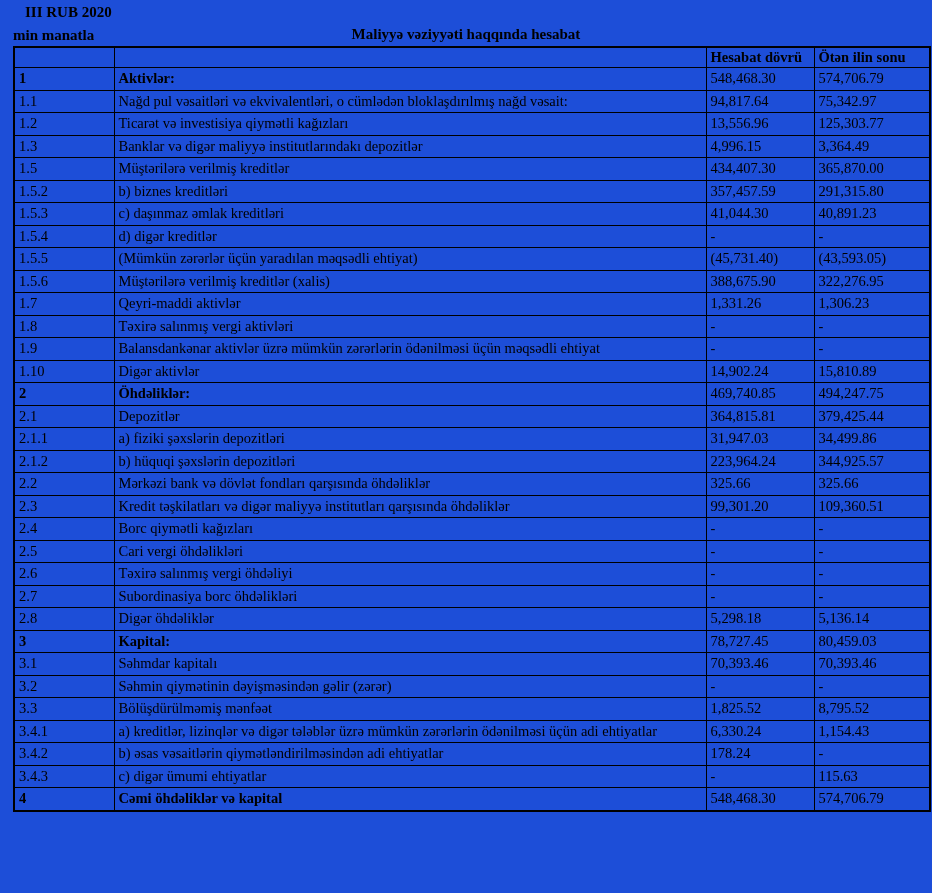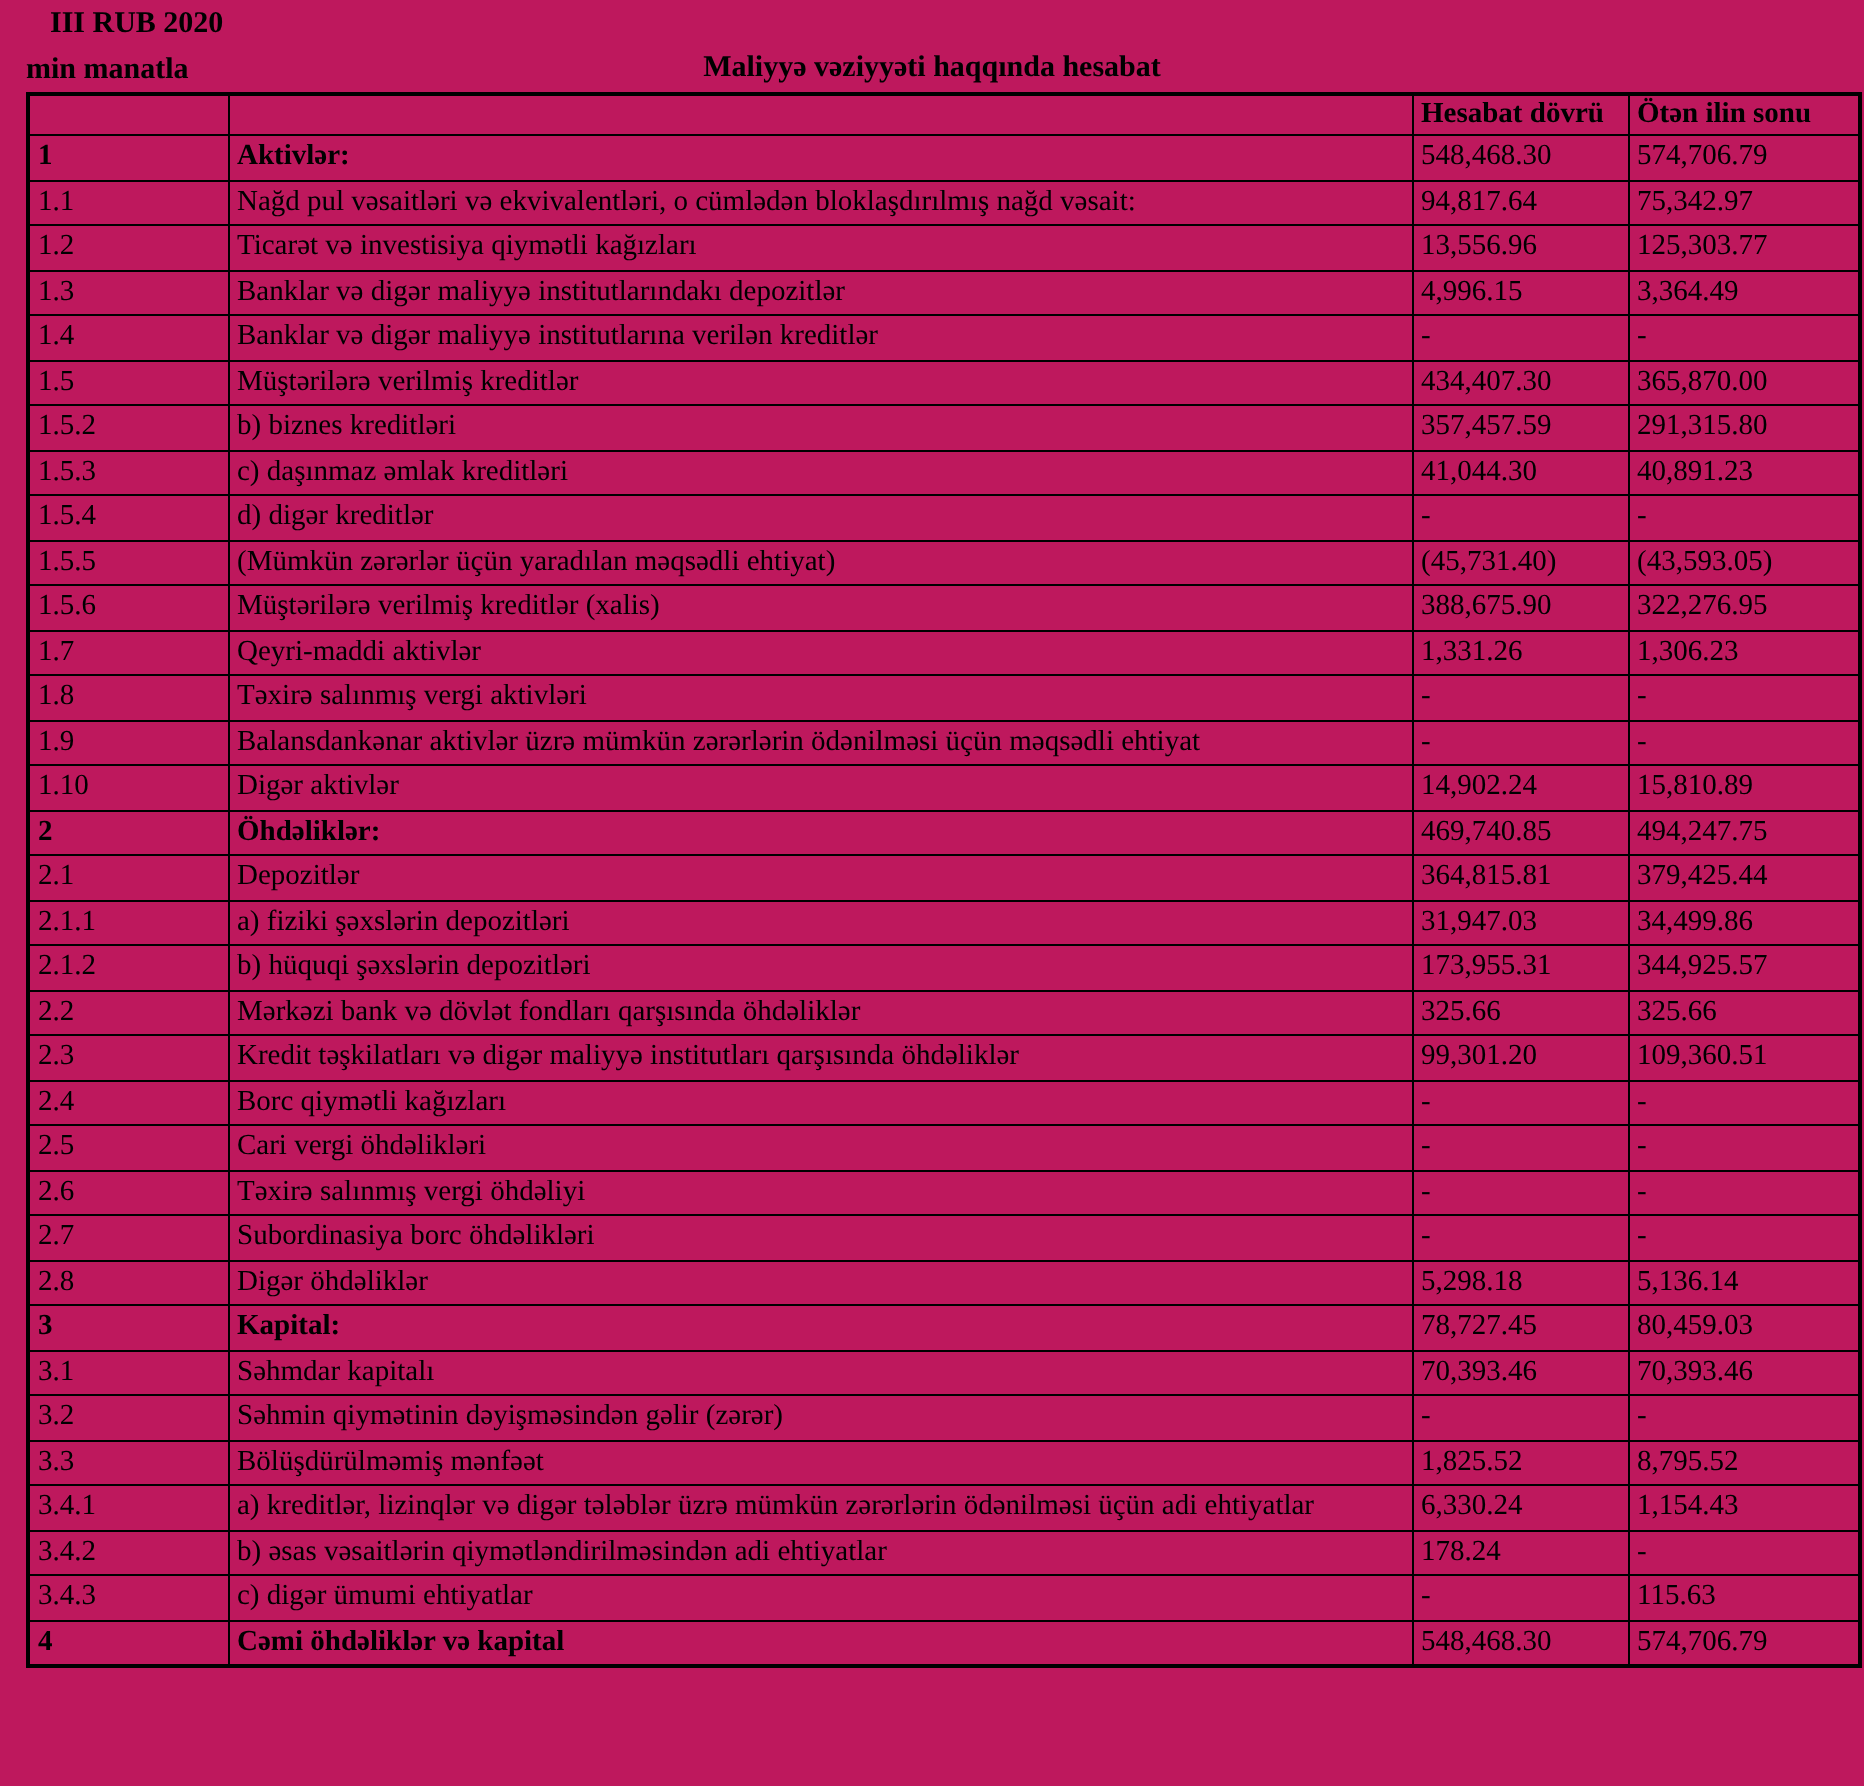--- a/index.html
+++ b/index.html
@@ -6,21 +6,21 @@
     margin: 0;
     padding: 0;
     background: #ffffff;
     color: #000000;
     font-family: "Liberation Serif", "DejaVu Serif", serif;
   }
   .page {
     position: relative;
     width: 932px;
     height: 893px;
-    background: #be185d;
+    background: #1d4ed8;
     overflow: hidden;
   }
   .top-line {
     position: relative;
     height: 22px;
     padding-top: 4px;
   }
   .period {
     position: absolute;
     left: 25px;
@@ -132,26 +132,20 @@
       <td class="c-val">13,556.96</td>
       <td class="c-val">125,303.77</td>
     </tr>
         <tr>
       <td class="c-no">1.3</td>
       <td class="c-label">Banklar və digər maliyyə institutlarındakı depozitlər</td>
       <td class="c-val">4,996.15</td>
       <td class="c-val">3,364.49</td>
     </tr>
         <tr>
-      <td class="c-no">1.4</td>
-      <td class="c-label">Banklar və digər maliyyə institutlarına verilən kreditlər</td>
-      <td class="c-val">-</td>
-      <td class="c-val">-</td>
-    </tr>
-        <tr>
       <td class="c-no">1.5</td>
       <td class="c-label">Müştərilərə verilmiş kreditlər</td>
       <td class="c-val">434,407.30</td>
       <td class="c-val">365,870.00</td>
     </tr>
         <tr>
       <td class="c-no">1.5.2</td>
       <td class="c-label">b) biznes kreditləri</td>
       <td class="c-val">357,457.59</td>
       <td class="c-val">291,315.80</td>
@@ -218,21 +212,21 @@
     </tr>
         <tr>
       <td class="c-no">2.1.1</td>
       <td class="c-label">a) fiziki şəxslərin depozitləri</td>
       <td class="c-val">31,947.03</td>
       <td class="c-val">34,499.86</td>
     </tr>
         <tr>
       <td class="c-no">2.1.2</td>
       <td class="c-label">b) hüquqi şəxslərin depozitləri</td>
-      <td class="c-val">173,955.31</td>
+      <td class="c-val">223,964.24</td>
       <td class="c-val">344,925.57</td>
     </tr>
         <tr>
       <td class="c-no">2.2</td>
       <td class="c-label">Mərkəzi bank və dövlət fondları qarşısında öhdəliklər</td>
       <td class="c-val">325.66</td>
       <td class="c-val">325.66</td>
     </tr>
         <tr>
       <td class="c-no">2.3</td>

